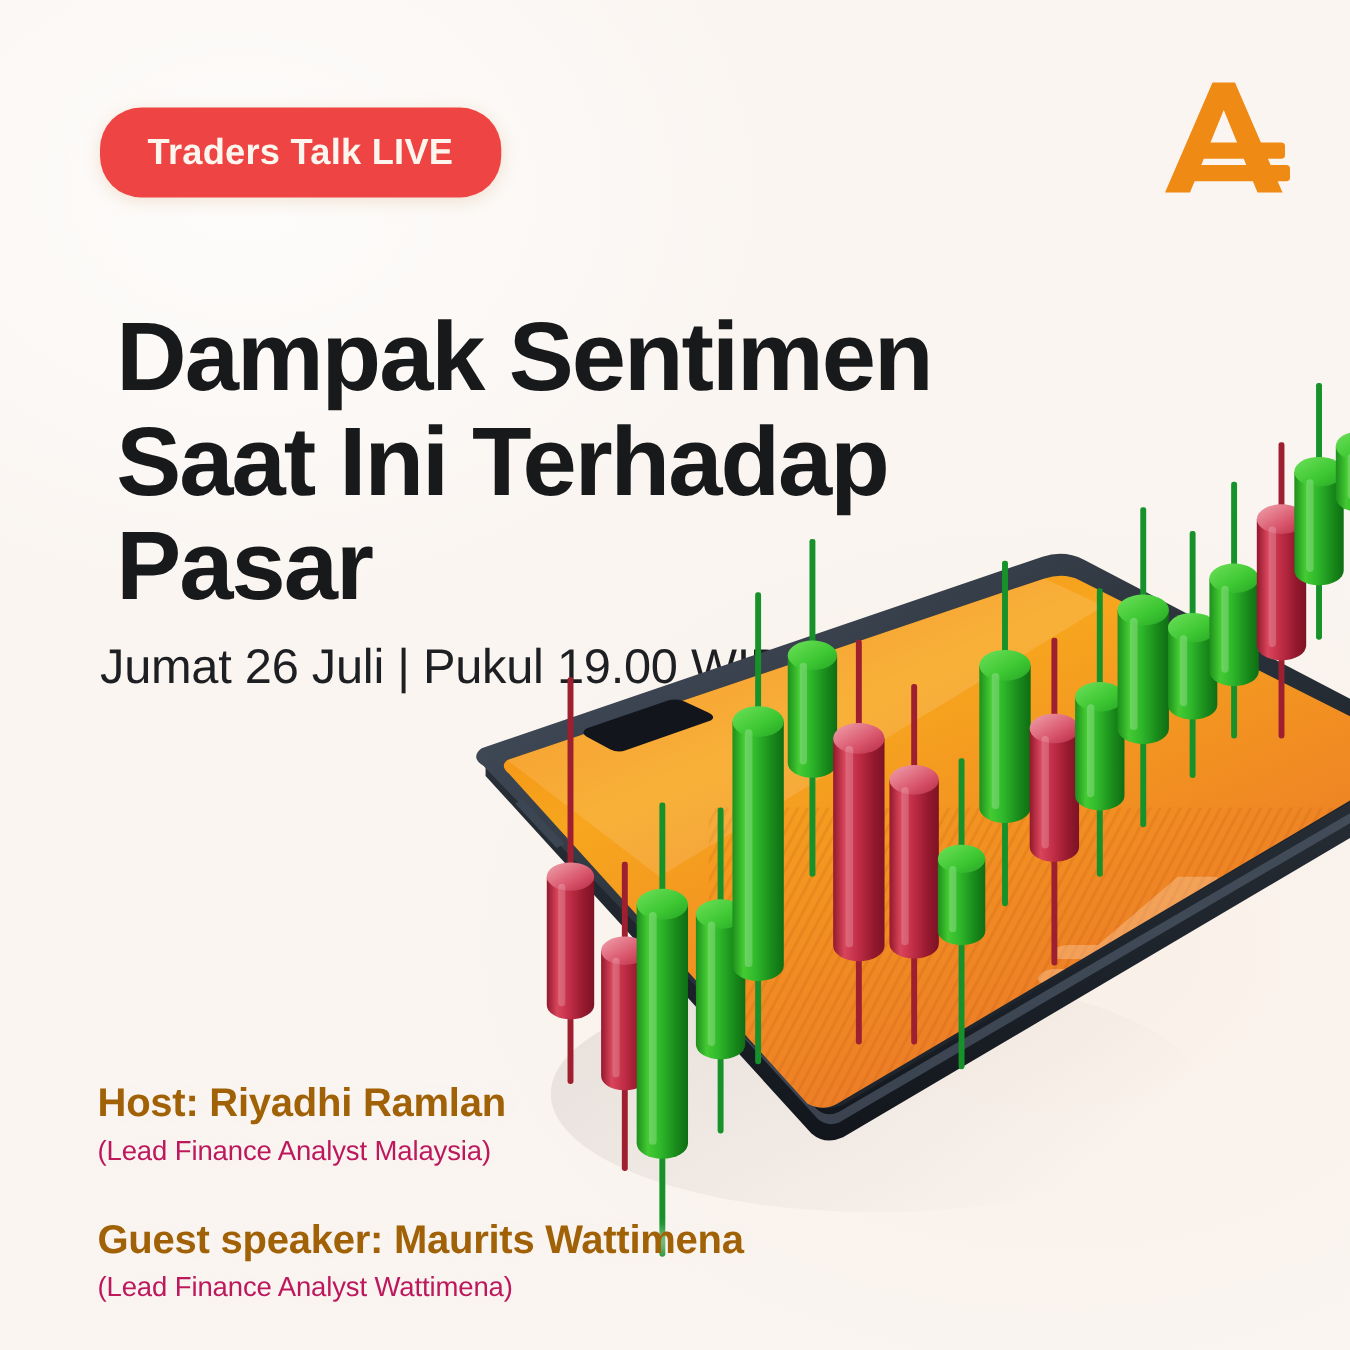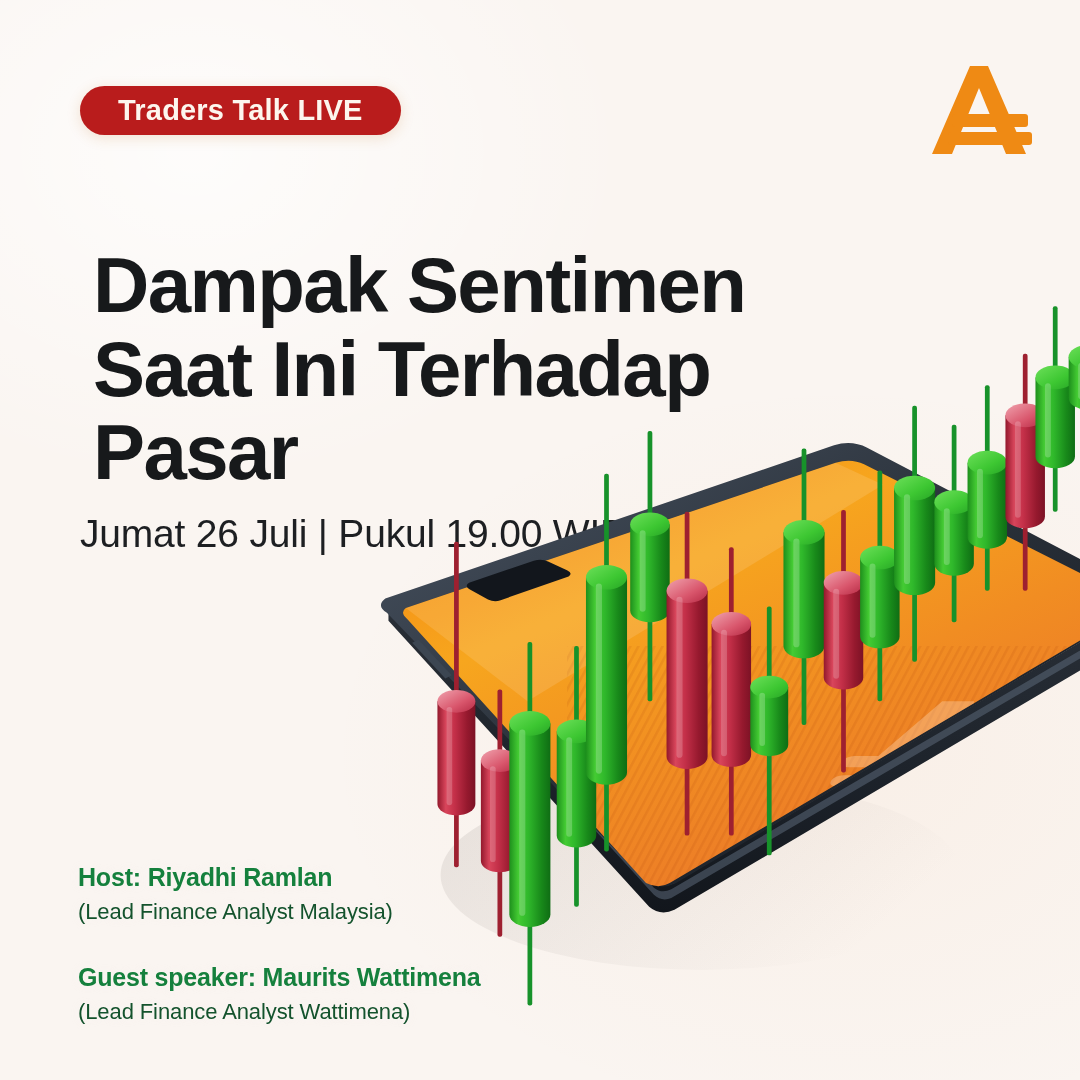--- a/index.html
+++ b/index.html
@@ -21,23 +21,23 @@
     position:absolute;inset:0;
     background:
       radial-gradient(720px 520px at 78% 70%, rgba(232,140,60,0.055), rgba(232,140,60,0) 72%),
       radial-gradient(620px 480px at 18% 14%, rgba(255,255,255,0.75), rgba(255,255,255,0) 70%);
     pointer-events:none;
   }
 
   
   .badge{
     position:absolute;left:80px;top:86px;
-    height:49px;padding:0 38px;
+    height:72px;padding:0 38px;
     border-radius:33px;
-    background:#b91c1c;
+    background:#ef4444;
     display:flex;align-items:center;justify-content:center;
     box-shadow:0 3px 14px rgba(190,110,35,0.18);
   }
   .badge span{
     color:#fdf6ee;font-size:29px;font-weight:bold;
     letter-spacing:0.2px;white-space:nowrap;
   }
 
   
   .logo{
@@ -62,26 +62,26 @@
     color:#1d1f22;
     font-size:39px;font-weight:normal;
     letter-spacing:-0.2px;white-space:nowrap;
   }
 
   
   .credits{position:absolute;left:78px;top:862px;width:520px;z-index:40;}
   .credit-block{margin-bottom:36px;}
   .credit-block:last-child{margin-bottom:0;}
   .credit-name{
-    color:#15803d;font-size:25px;font-weight:bold;
+    color:#a16207;font-size:32px;font-weight:bold;
     letter-spacing:-0.2px;line-height:1.25;
     text-shadow:0 0 10px rgba(250,245,241,0.85);
   }
   .credit-role{
-    color:#14532d;font-size:22px;font-weight:normal;
+    color:#be185d;font-size:22px;font-weight:normal;
     letter-spacing:-0.1px;margin-top:5px;line-height:1.25;
     text-shadow:0 0 10px rgba(250,245,241,0.85);
   }
 
   
   .stage{
     position:absolute;left:330px;top:330px;
     width:790px;height:790px;
     z-index:10;
   }

